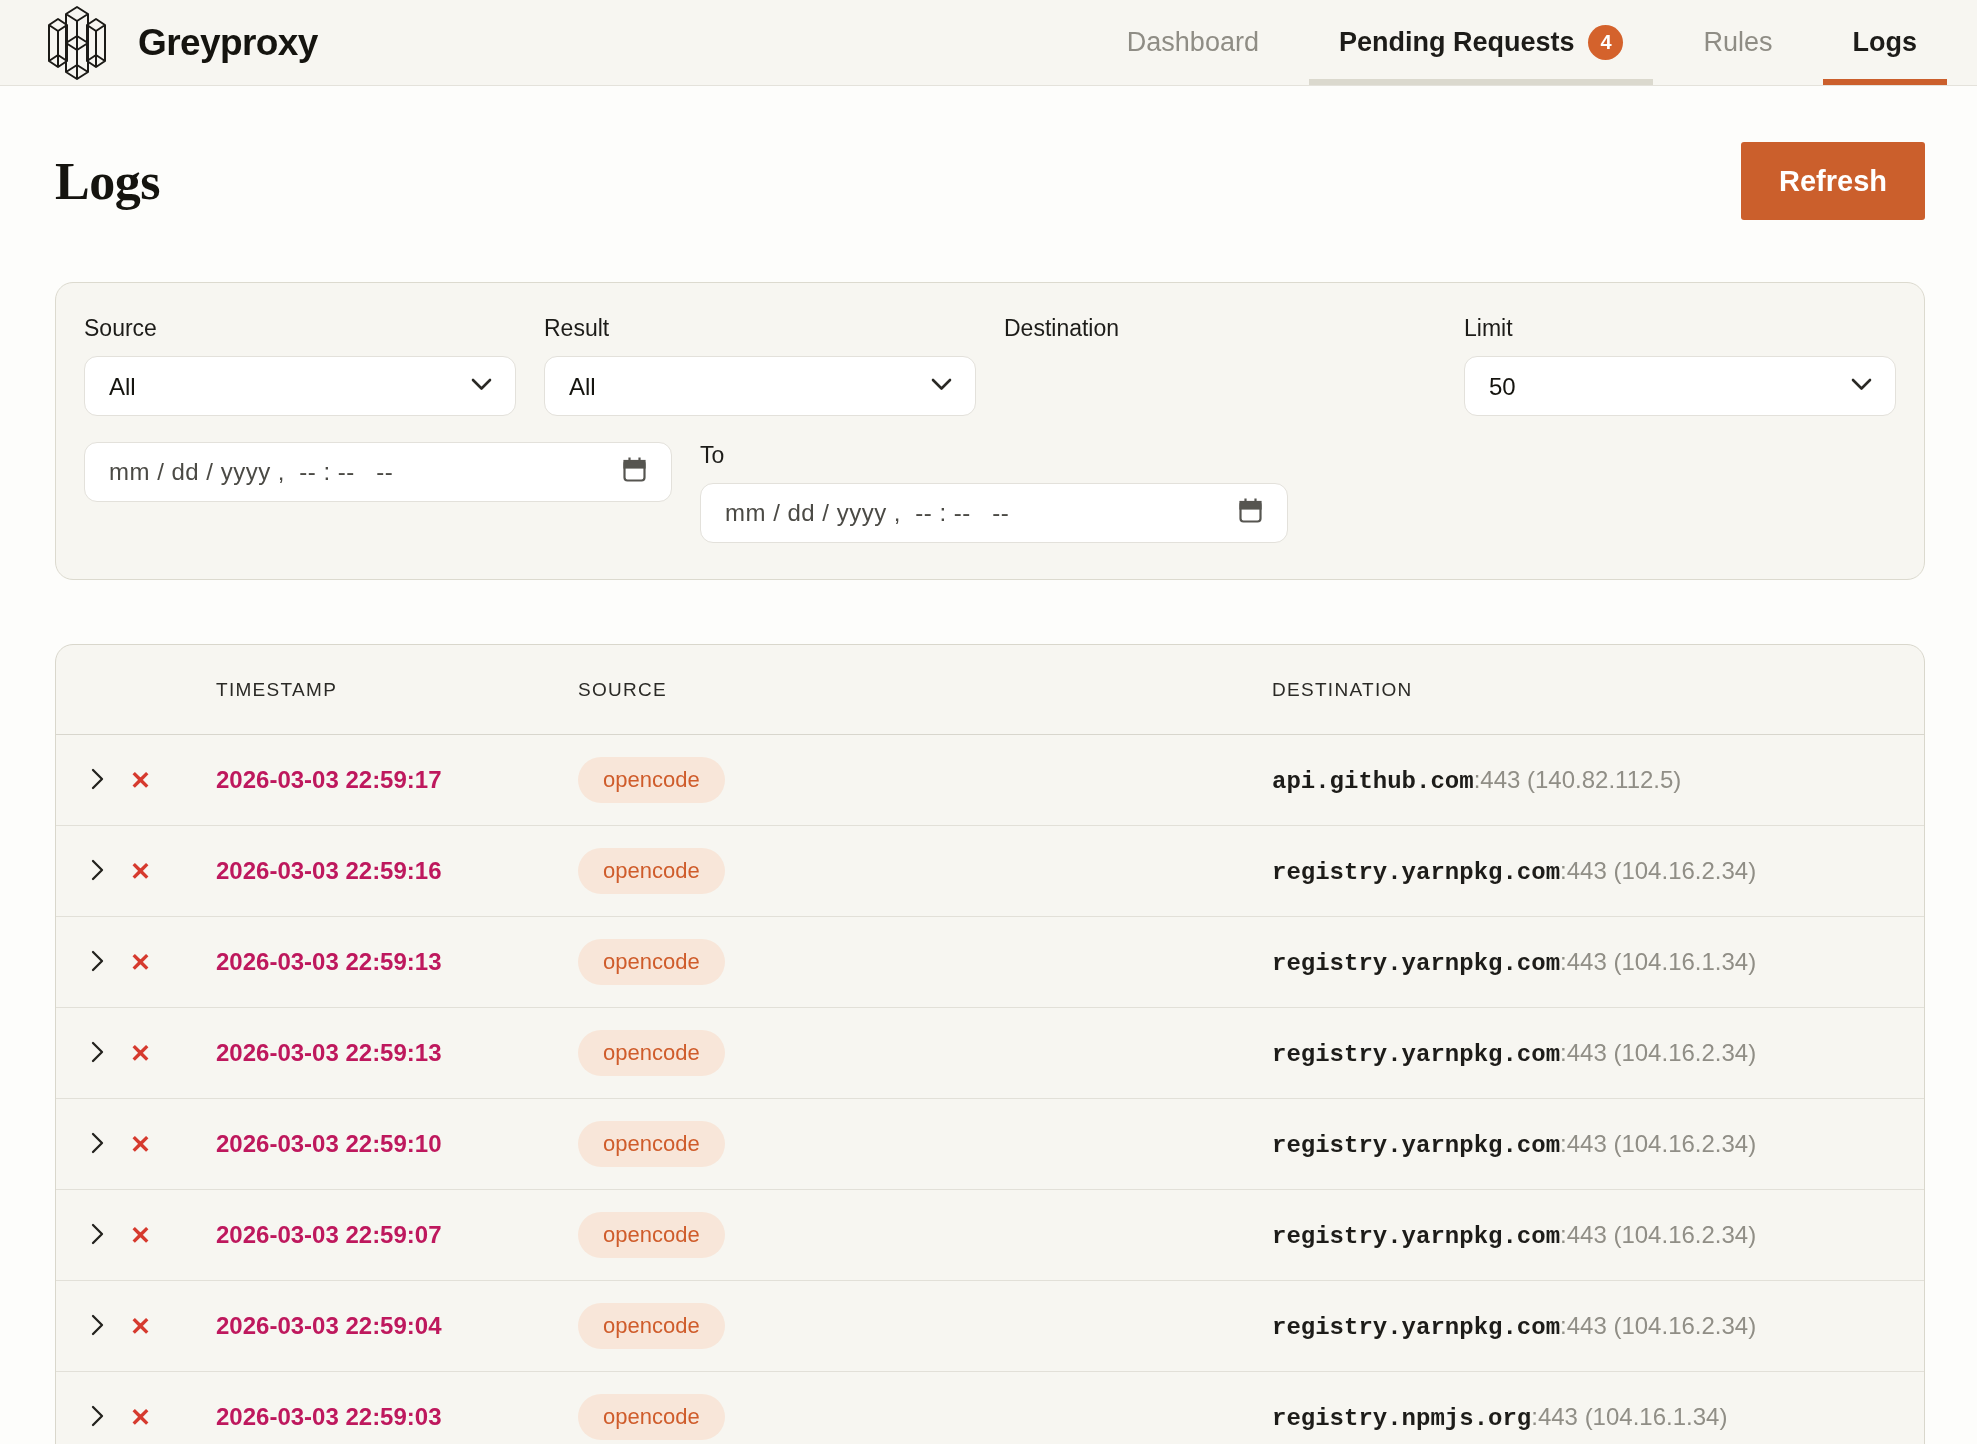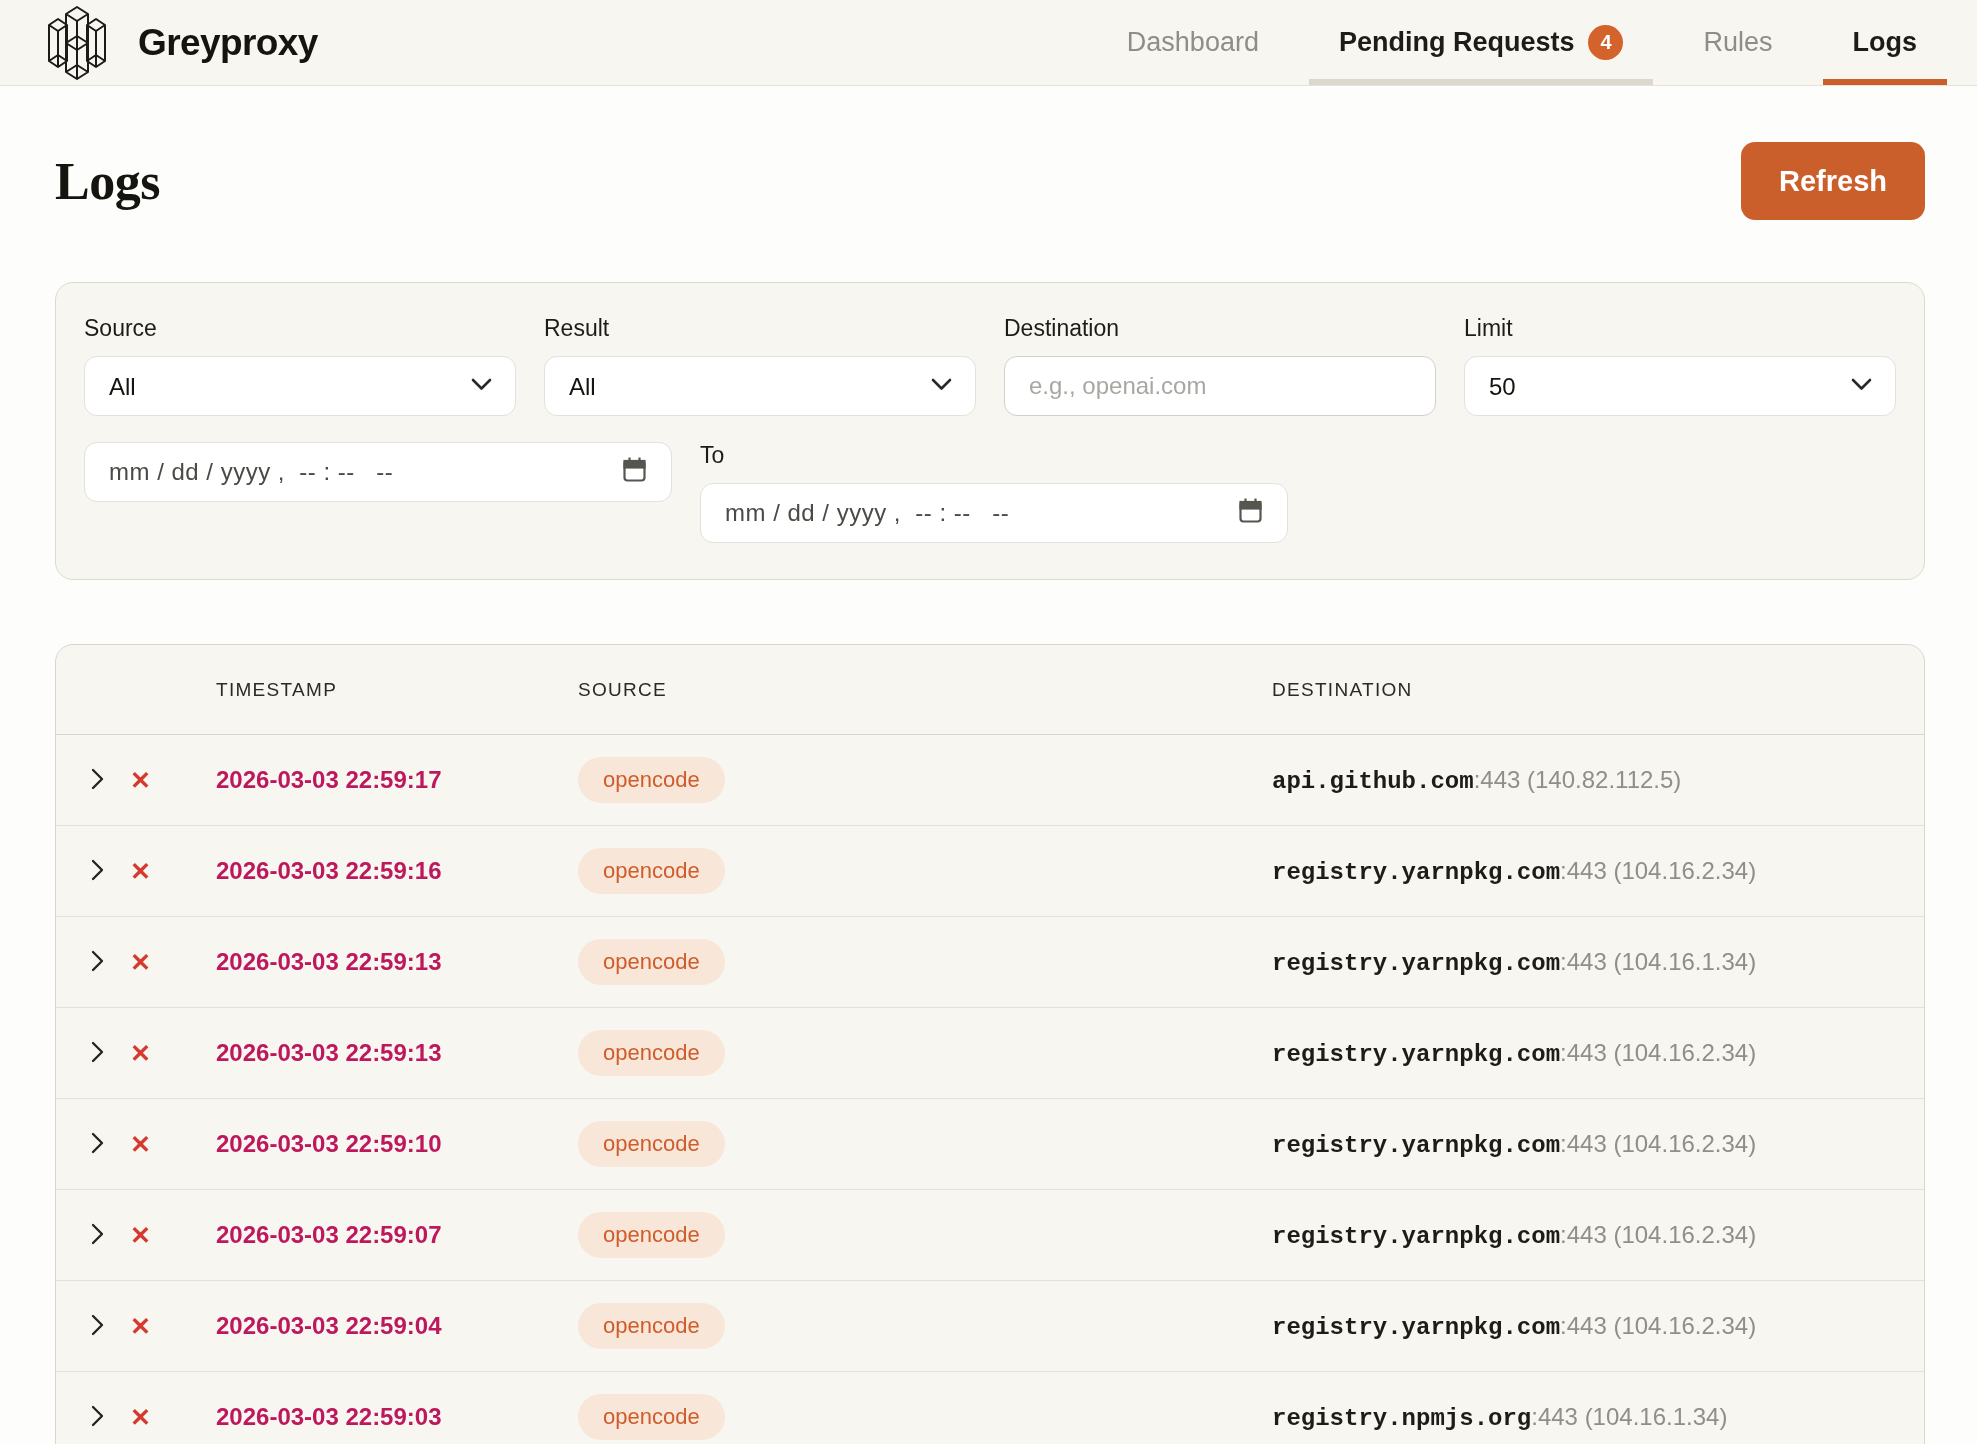--- a/index.html
+++ b/index.html
@@ -20,21 +20,21 @@
   .nav-item.pending { border-bottom-color:#dbd9ce; }
   .nav-item.active { border-bottom-color:#cb5f2c; }
   .badge { min-width:35px; height:35px; border-radius:18px; background:#d4622c; color:#fff;
            font-size:20px; font-weight:700; display:flex; align-items:center; justify-content:center; }
 
   
   .main { padding:0 52px 0 55px; }
   .page-head { display:flex; align-items:center; justify-content:space-between; margin-top:56px; }
   .page-title { font-family:"Liberation Serif", serif; font-size:52px; font-weight:700;
                 color:#15140f; letter-spacing:-0.5px; }
-  .refresh-btn { height:78px; padding:0 38px; background:#cb5f2c; border:none; border-radius:14px;
+  .refresh-btn { height:78px; padding:0 38px; background:#cb5f2c; border:none; border-radius:3px;
                  color:#fff; font-size:29px; font-weight:600; font-family:"Liberation Sans", sans-serif;
                  cursor:pointer; }
 
   
   .filter-card { margin-top:62px; background:#f7f6f1; border:1px solid #dcdacf;
                  border-radius:18px; padding:32px 28px 36px; }
   .filter-grid { display:grid; grid-template-columns:repeat(4,1fr); column-gap:28px; }
   .filter-row2 { display:flex; gap:28px; margin-top:26px; }
   .filter-row2 .field { width:588px; }
   .f-label { font-size:23px; font-weight:500; color:#1d1c19; margin-bottom:14px; }
@@ -129,21 +129,20 @@
           </select>
           <span class="chev">
             <svg width="21" height="13" viewBox="0 0 21 13" fill="none" stroke="#2a2925" stroke-width="2.6" stroke-linecap="round" stroke-linejoin="round">
                 <polyline points="2,2 10.5,10.5 19,2"></polyline>
               </svg>
           </span>
         </div>
       </div>
       <div class="field">
         <div class="f-label">Destination</div>
-        <input class="control" type="text" placeholder="e.g., openai.com" style="">
       </div>
       <div class="field">
         <div class="f-label">Limit</div>
         <div class="select-wrap">
           <select class="control">
             <option>50</option>
           </select>
           <span class="chev">
             <svg width="21" height="13" viewBox="0 0 21 13" fill="none" stroke="#2a2925" stroke-width="2.6" stroke-linecap="round" stroke-linejoin="round">
                 <polyline points="2,2 10.5,10.5 19,2"></polyline>

